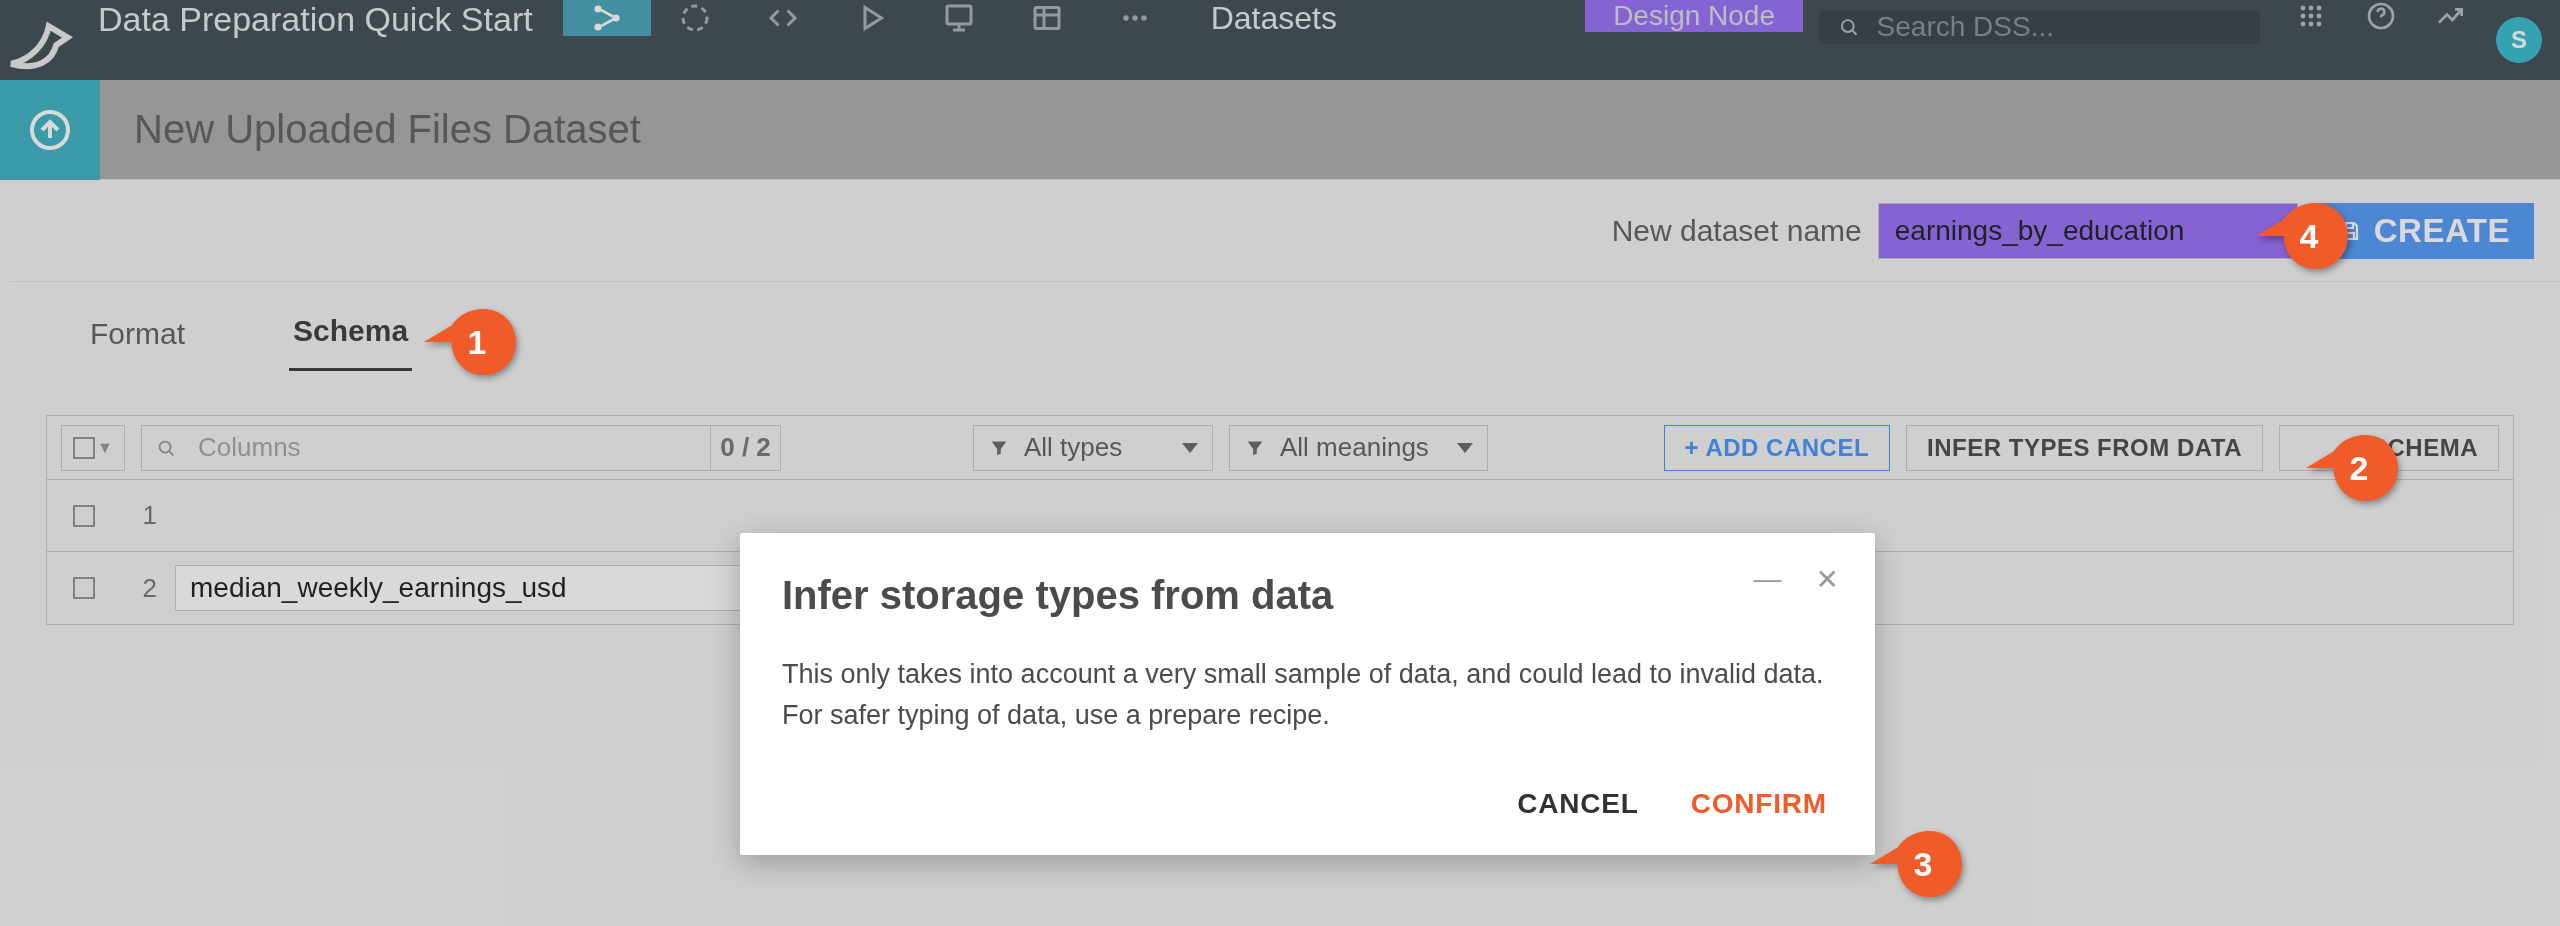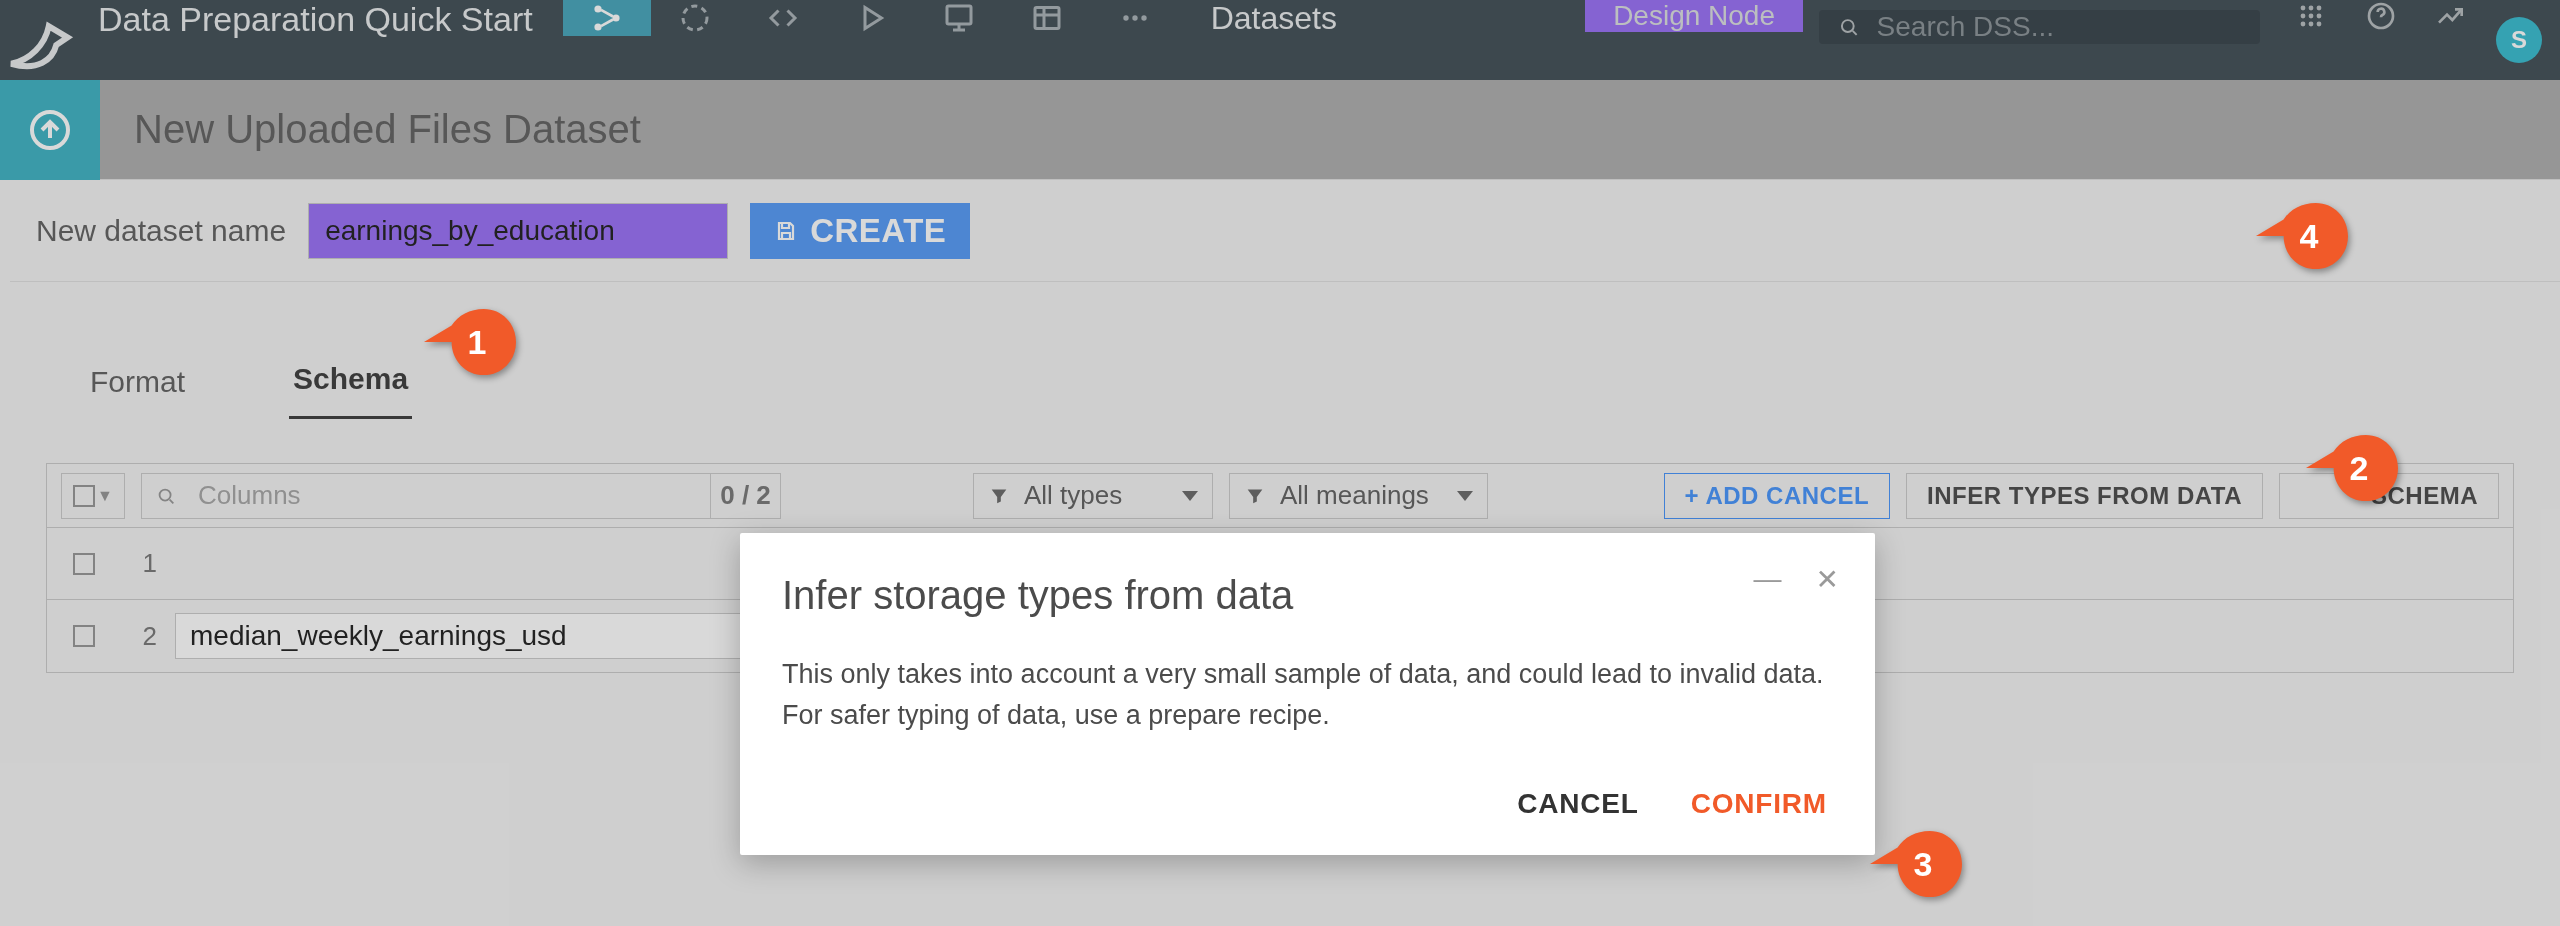--- a/index.html
+++ b/index.html
@@ -103,42 +103,42 @@
     width:100px;height:100px;background:#23a8bb;
     display:flex;align-items:center;justify-content:center;color:#fff;
   }
   .sub-icon svg{width:48px;height:48px;}
   .sub-title{
     font-size:40px;color:var(--text-mid);padding-left:34px;
   }
   
   .createrow{
     height:102px;border-bottom:1px solid #dcdcdc;
-    display:flex;align-items:center;
-    padding:0 26px;gap:22px;margin-left:10px;
+    display:flex;align-items:center;justify-content:flex-end;
+    padding:0 26px;gap:16px;margin-left:10px;
   }
   .createrow label{font-size:30px;color:var(--text-mid);}
   .createrow input{
     height:56px;width:420px;
     border:1px solid var(--light-border);
     background:#8b5cf6;font-size:28px;padding:0 16px;
   }
   .btn-create{
     height:56px;background:var(--create-blue);color:#fff;
     border:none;font-size:33px;font-weight:700;letter-spacing:.5px;
     padding:0 24px;display:flex;align-items:center;gap:12px;cursor:pointer;
   }
   .btn-create svg{width:24px;height:24px;}
   
   .tabs{
     display:flex;align-items:flex-end;
     padding:32px 0 0 86px;gap:100px;
     position:relative;
   }
-  .tab{font-size:30px;color:var(--text-mid);padding:0 4px 20px;cursor:pointer;margin-top:48px;}
+  .tab{font-size:30px;color:var(--text-mid);padding:0 4px 20px;cursor:pointer;}
   .tab.active{font-weight:600;color:#222;border-bottom:3px solid #222;}
   
   .workarea{padding:44px 46px 0;}
   .panel{border:1px solid var(--light-border);}
   .toolbar{
     height:64px;border-bottom:1px solid var(--light-border);
     display:flex;align-items:center;gap:16px;padding:0 14px;
     font-size:26px;color:var(--text-mid);
   }
   .tb-chk{
@@ -190,21 +190,21 @@
   
   .modal{
     position:absolute;
     left:740px; top:533px;
     width:1135px;
     background:#fff;
     box-shadow:0 8px 30px rgba(0,0,0,.25);
     border-radius:2px;
     padding:40px 42px 34px;
   }
-  .modal h2{margin:0 0 36px;font-size:40px;font-weight:400;color:var(--text-mid);}
+  .modal h2{margin:0 0 36px;font-size:40px;font-weight:700;color:var(--text-mid);}
   .modal p{font-size:27px;color:var(--text-mid);line-height:1.5;margin:0 0 52px;}
   .modal .ctl{position:absolute;top:30px;right:36px;display:flex;gap:34px;color:#9a9a9a;font-size:28px;}
   .modal .actions{display:flex;justify-content:flex-end;gap:40px;}
   .modal .actions button{
     border:none;background:transparent;font-size:28px;font-weight:700;
     letter-spacing:.8px;cursor:pointer;
   }
   .modal .actions .cancel{color:#333;}
   .modal .actions .confirm{color:var(--accent-orange);}
   

